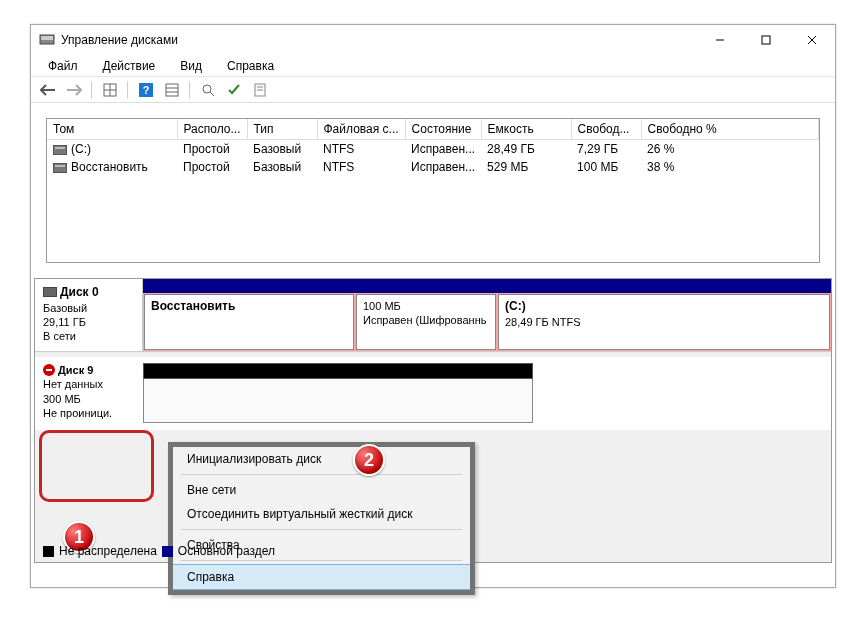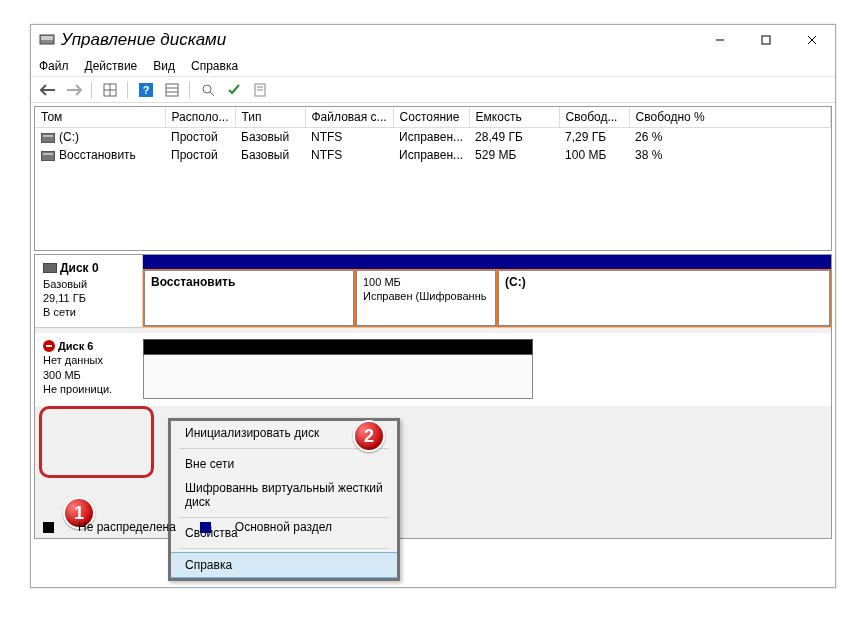--- a/index.html
+++ b/index.html
@@ -1,59 +1,59 @@
 <!DOCTYPE html>
 <html><head>
 <meta charset="utf-8">
 <style>
   * { box-sizing: border-box; }
   body { margin:0; font-family:"Segoe UI",Tahoma,sans-serif; font-size:12px; background:#fff; color:#000; }
   .wrap { width:866px; height:623px; position:relative; background:#fff; }
   .win { position:absolute; left:30px; top:24px; width:806px; height:564px; border:1px solid #a9a9a9; background:#fff; box-shadow:0 0 2px rgba(0,0,0,.2); }
   .titlebar { height:30px; display:flex; align-items:center; padding:0 0 0 8px; }
   .tb-icon { width:16px; height:16px; margin-right:6px; }
-  .tb-title { font-size:17px;font-style:italic; }
+  .tb-title { font-size:12px; }
   .win-ctrl { margin-left:auto; display:flex; }
   .win-btn { width:46px; height:30px; display:flex; align-items:center; justify-content:center; font-family:sans-serif; }
   .win-btn svg{width:10px;height:10px}
   .menubar { height:22px; display:flex; align-items:center; padding:0 8px; gap:16px; border-bottom:1px solid #e5e5e5; }
-  .menubar span { font-size:12px; }
+  .menubar span { font-size:12px;margin-left:9px; }
   .toolbar { height:26px; display:flex; align-items:center; padding:0 6px; gap:4px; border-bottom:1px solid #ddd; }
   .tbtn { width:22px; height:22px; border:1px solid transparent; display:flex; align-items:center; justify-content:center; }
   .tbtn.sep { width:0; border-left:1px solid #ccc; height:18px; margin:0 2px;}
-  .pane-top { border:1px solid #999; margin:3px; height:145px; overflow:hidden; position:relative; }
+  .pane-top { border:1px solid #999; margin:15px; height:145px; overflow:hidden; position:relative; }
   table.vol { width:100%; border-collapse:collapse; font-size:12px; }
   table.vol th { text-align:left; font-weight:400; background:#fff; padding:3px 6px; border-right:1px solid #ddd; border-bottom:1px solid #ddd; white-space:nowrap;}
   table.vol td { padding:2px 6px; white-space:nowrap;}
   .vol-icon{display:inline-block;width:14px;height:10px;background:#777;margin-right:4px;vertical-align:middle;border:1px solid #555;position:relative}
   .vol-icon:before{content:"";position:absolute;left:1px;top:1px;right:1px;height:2px;background:#bbb}
   .pane-bot { border:1px solid #999; margin:3px; height:285px; background:#f0f0f0; position:relative; }
-  .disk-row { display:flex; background:#f97316; border-bottom:1px solid #ccc; min-height:73px; }
+  .disk-row { display:flex; background:#fca5a5; border-bottom:1px solid #ccc; min-height:73px; }
   .disk-info { width:108px; padding:6px 8px; font-size:11px; background:#fff; border-right:1px solid #ccc; line-height:1.3}
   .disk-info b{font-size:12px}
   .stripe-row { flex:1; display:flex; flex-direction:column; }
   .stripe-hdr { height:14px; background:#00008b; }
   .stripe-body { flex:1; display:flex; }
   .part { border:1px solid #888; margin:1px; padding:4px 6px; font-size:11px; line-height:1.3; background:#fff; overflow:hidden;}
   .part .pt{font-weight:700;font-size:12px}
   .disk1-row{display:flex;background:#fff;min-height:73px;align-items:stretch}
   .disk1-info{width:108px;padding:6px 8px;font-size:11px;line-height:1.3;position:relative}
   .hl-red{border:3px solid #c42424;border-radius:10px;position:absolute;pointer-events:none}
   .hl1{left:4px;top:151px;width:115px;height:72px}
   .d1-stripe{height:16px;background:#000;width:390px;margin-top:6px;border:1px solid #555}
   .d1-blank{height:44px;width:390px;border:1px solid #888;border-top:none;background:#fafafa}
-  .ctx { position:absolute; left:133px; top:163px; width:232px; background:#f2f2f2; border:3px solid #737373; box-shadow:2px 2px 4px rgba(0,0,0,.25); }
+  .ctx { position:absolute; left:133px; top:163px; width:307px; background:#f2f2f2; border:5px solid #737373; box-shadow:2px 2px 4px rgba(0,0,0,.25); }
   .ctx .mi { padding:5px 14px; font-size:12px; background:#f2f2f2}
   .ctx .mi.hl { background:#d6e9f7; border:1px solid #7bb3e3; border-left:none;border-right:none;margin:0 -0px}
   .ctx .div { height:1px; background:#d0d0d0; margin:3px 8px;}
   .hl2{left:135px;top:163px;width:172px;height:30px}
   .bubble{position:absolute;width:32px;height:32px;border-radius:50%;background:radial-gradient(circle at 30% 28%,#ff7a7a,#c80707 70%);border:2px solid #fff;box-shadow:0 1px 2px rgba(0,0,0,.4),inset 0 -2px 4px rgba(0,0,0,.3);color:#fff;font-weight:700;font-size:18px;display:flex;align-items:center;justify-content:center;font-family:Arial}
   .b1{left:28px;top:242px}
   .b2{left:318px;top:165px}
-  .legend{position:absolute;left:8px;bottom:4px;font-size:12px;display:flex;align-items:center;gap:24px}
+  .legend{position:absolute;left:8px;bottom:4px;font-size:12px;display:flex;align-items:center;gap:5px}
   .sq{width:11px;height:11px;display:inline-block}
   .d0-icon{display:inline-block;width:14px;height:10px;background:#666;margin-right:3px;vertical-align:-1px;border:1px solid #444}
   .d1-icon{display:inline-block;width:12px;height:12px;border-radius:50%;background:#c00;margin-right:3px;vertical-align:-2px;position:relative}
   .d1-icon:after{content:"";position:absolute;left:3px;top:5px;width:6px;height:2px;background:#fff}
 </style>
 </head>
 <body>
 
 <div class="wrap">
   <div class="win">
@@ -208,48 +208,49 @@
             <div class="part" style="width:210px">
               <div class="pt">Восстановить</div>
             </div>
             <div class="part" style="width:140px">
               <div class="pt"></div>
               <div>100 МБ</div>
               <div>Исправен (Шифрованнь</div>
             </div>
             <div class="part" style="flex:1">
               <div class="pt">(C:)</div>
+              <div>28,49 ГБ NTFS</div>
             </div>
           </div>
         </div>
       </div>
 
       <div style="height:5px;background:#f0f0f0"></div>
 
       <div class="disk1-row">
         <div class="disk1-info">
-          <span class="d1-icon"></span><b>Диск 6</b><br>
+          <span class="d1-icon"></span><b>Диск 9</b><br>
           <span>Нет данных</span><br>
           <span>300 МБ</span><br>
           <span>Не проиници.</span>
         </div>
         <div style="width:398px">
           <div class="d1-stripe"></div>
           <div class="d1-blank"></div>
         </div>
       </div>
 
       <div class="hl-red hl1"></div>
       <div class="hl-red hl2"></div>
 
       <div class="ctx">
         <div class="mi">Инициализировать диск</div>
         <div class="div"></div>
         <div class="mi">Вне сети</div>
-        <div class="mi">Шифрованнь виртуальный жесткий диск</div>
+        <div class="mi">Отсоединить виртуальный жесткий диск</div>
         <div class="div"></div>
         <div class="mi">Свойства</div>
         <div class="div"></div>
         <div class="mi hl">Справка</div>
       </div>
 
       <div class="bubble b1">1</div>
       <div class="bubble b2">2</div>
 
       <div class="legend">

